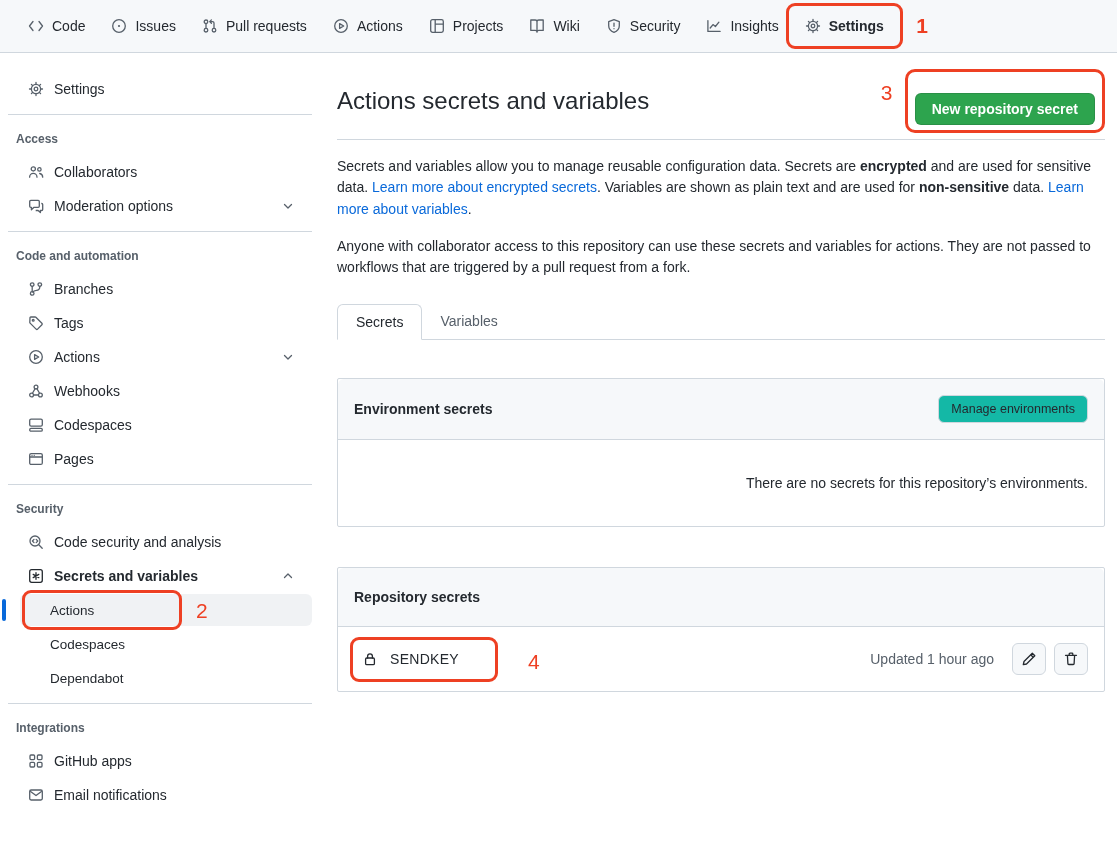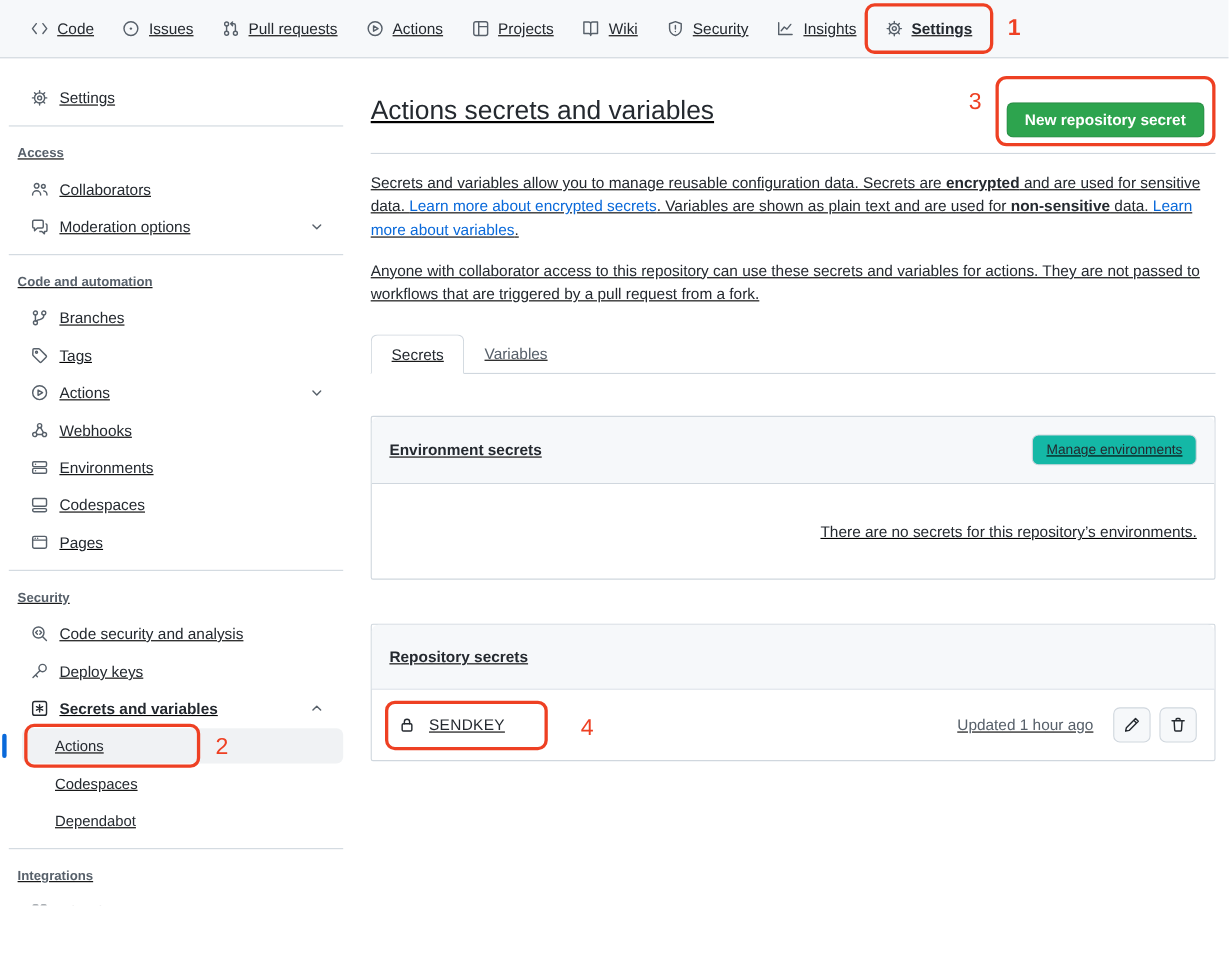--- a/index.html
+++ b/index.html
@@ -6,21 +6,21 @@
     --anno:#ee4023;
     --border:#d0d7de;
     --txt:#24292f;
     --muted:#57606a;
     --link:#0969da;
     --green:#2da44e;
     --navbg:#f6f8fa;
   }
   *{box-sizing:border-box;margin:0;padding:0;}
   body{font-family:"Liberation Sans","DejaVu Sans",sans-serif;background:#fff;}
-  .screen{width:1117px;height:823px;overflow:hidden;background:#fff;position:relative;text-decoration:underline;}
+  .screen{width:1117px;height:823px;overflow:hidden;background:#fff;position:relative;}
 
   
   .topnav{height:53px;background:var(--navbg);border-bottom:1px solid var(--border);
     display:flex;align-items:center;padding-left:20px;gap:10px;position:relative;}
   .navitem{display:flex;align-items:center;gap:8px;padding:6px 8px;font-size:14px;color:var(--txt);
     position:relative;cursor:pointer;white-space:nowrap;}
   .navitem .icon{display:flex;color:var(--muted);}
   .navitem.active{font-weight:600;}
   .nav-underline{position:absolute;left:6px;right:6px;bottom:-9px;height:2px;background:#fd8c73;border-radius:2px;}
   .anno-rect{position:absolute;border:3px solid var(--anno);border-radius:9px;pointer-events:none;}
@@ -276,30 +276,20 @@
             <svg width="16" height="16" viewBox="0 0 16 16" fill="none" stroke="currentColor" stroke-width="1.3" stroke-linecap="round">
               <circle cx="3.6" cy="12" r="1.9"></circle>
               <circle cx="12.4" cy="12" r="1.9"></circle>
               <circle cx="8" cy="4" r="1.9"></circle>
               <path d="M7.1 5.7 4.6 10M8.9 5.7l2.5 4.3M5.6 12h4.8"></path>
             </svg>
           </span>
         <span>Webhooks</span>
       </div>
 
-      <div class="srow">
-        <span class="icon">
-            <svg width="16" height="16" viewBox="0 0 16 16" fill="none" stroke="currentColor" stroke-width="1.3" stroke-linecap="round">
-              <rect x="1.7" y="2.7" width="12.6" height="4.5" rx="1.2"></rect>
-              <rect x="1.7" y="8.8" width="12.6" height="4.5" rx="1.2"></rect>
-              <path d="M4.3 5h.05M4.3 11h.05"></path>
-            </svg>
-          </span>
-        <span>Environments</span>
-      </div>
 
       <div class="srow">
         <span class="icon">
             <svg width="16" height="16" viewBox="0 0 16 16" fill="none" stroke="currentColor" stroke-width="1.3">
               <rect x="1.7" y="2.2" width="12.6" height="7" rx="1.4"></rect>
               <rect x="1.7" y="11.4" width="12.6" height="2.8" rx="1.3"></rect>
             </svg>
           </span>
         <span>Codespaces</span>
       </div>
@@ -321,29 +311,20 @@
         <span class="icon">
             <svg width="16" height="16" viewBox="0 0 16 16" fill="none" stroke="currentColor" stroke-width="1.3" stroke-linecap="round" stroke-linejoin="round">
               <circle cx="7" cy="7" r="5"></circle>
               <path d="m10.8 10.8 3.4 3.4"></path>
               <path d="M6 5.4 4.4 7 6 8.6M8.2 5.4 9.8 7 8.2 8.6"></path>
             </svg>
           </span>
         <span>Code security and analysis</span>
       </div>
 
-      <div class="srow">
-        <span class="icon">
-            <svg width="16" height="16" viewBox="0 0 16 16" fill="none" stroke="currentColor" stroke-width="1.3" stroke-linecap="round">
-              <circle cx="10.7" cy="5.3" r="3.3"></circle>
-              <path d="M8.4 7.6 2 14M4.4 11.6l1.6 1.6"></path>
-            </svg>
-          </span>
-        <span>Deploy keys</span>
-      </div>
 
       <div class="srow bold">
         <span class="icon">
             <svg width="16" height="16" viewBox="0 0 16 16" fill="none" stroke="currentColor" stroke-width="1.3" stroke-linecap="round">
               <rect x="1.7" y="1.7" width="12.6" height="12.6" rx="2"></rect>
               <path d="M8 4.7v6.6M5.2 6.4l5.6 3.2M10.8 6.4 5.2 9.6"></path>
             </svg>
           </span>
         <span>Secrets and variables</span>
         <span class="chev">

